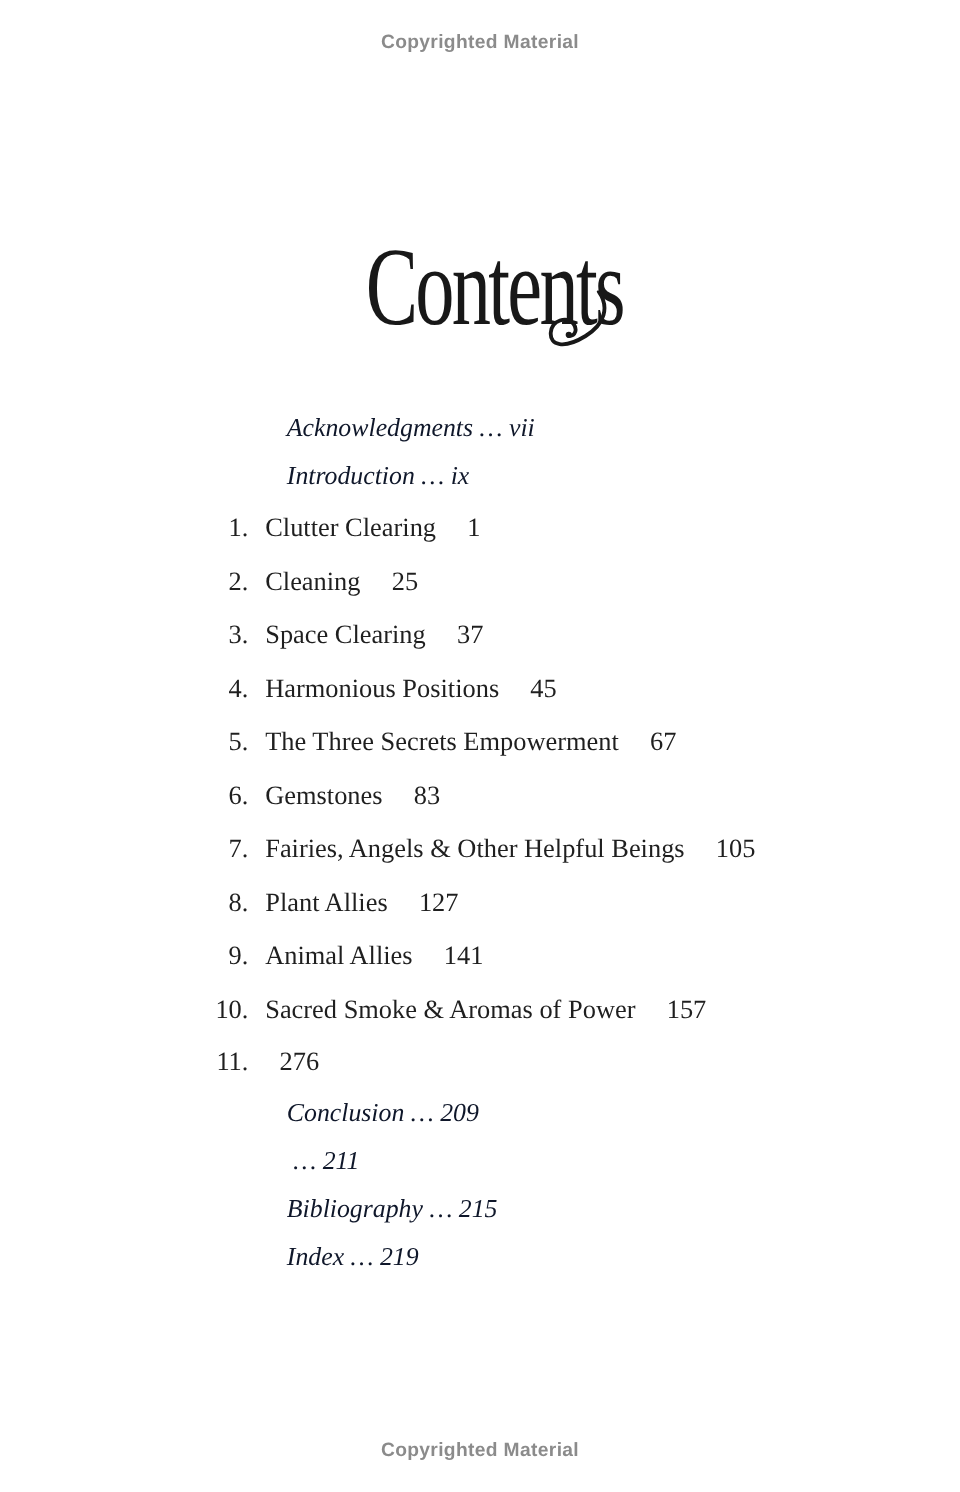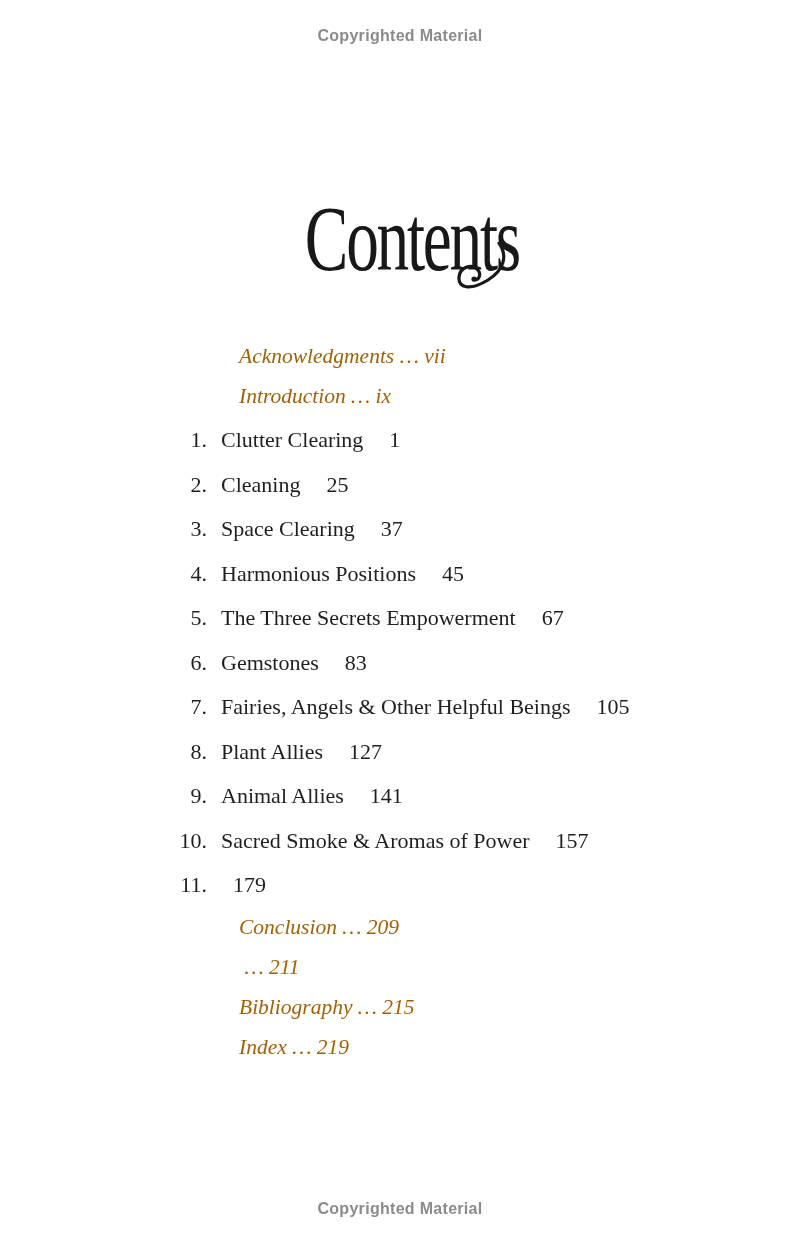--- a/index.html
+++ b/index.html
@@ -53,21 +53,21 @@
     position: absolute;
     left: 452px;
     top: 242px;
   }
 
   .front-matter, .back-matter {
     position: absolute;
     left: 239px;
     font-style: italic;
     font-size: 21.5px;
-    color: #a16207;
+    color: #0f172a;
     text-align: center;
   }
   .front-matter { top: 336px; }
   .back-matter  { top: 907px; }
   .fm-row {
     height: 40px;
     display: flex;
     align-items: center;
     white-space: pre;
   }
@@ -160,21 +160,21 @@
         <span class="ch-title">Animal Allies</span>
         <span class="ch-page">141</span>
       </div>
       <div class="ch-row">
         <span class="ch-num">10.</span>
         <span class="ch-title">Sacred Smoke &amp; Aromas of Power</span>
         <span class="ch-page">157</span>
       </div>
       <div class="ch-row">
         <span class="ch-num">11.</span>
-        <span class="ch-page">179</span>
+        <span class="ch-page">276</span>
       </div>
     </div>
 
   <div class="back-matter">
       <div class="fm-row"><span>Conclusion</span><span> … </span><span>209</span></div>
       <div class="fm-row"><span> … </span><span>211</span></div>
       <div class="fm-row"><span>Bibliography</span><span> … </span><span>215</span></div>
       <div class="fm-row"><span>Index</span><span> … </span><span>219</span></div>
     </div>
 

